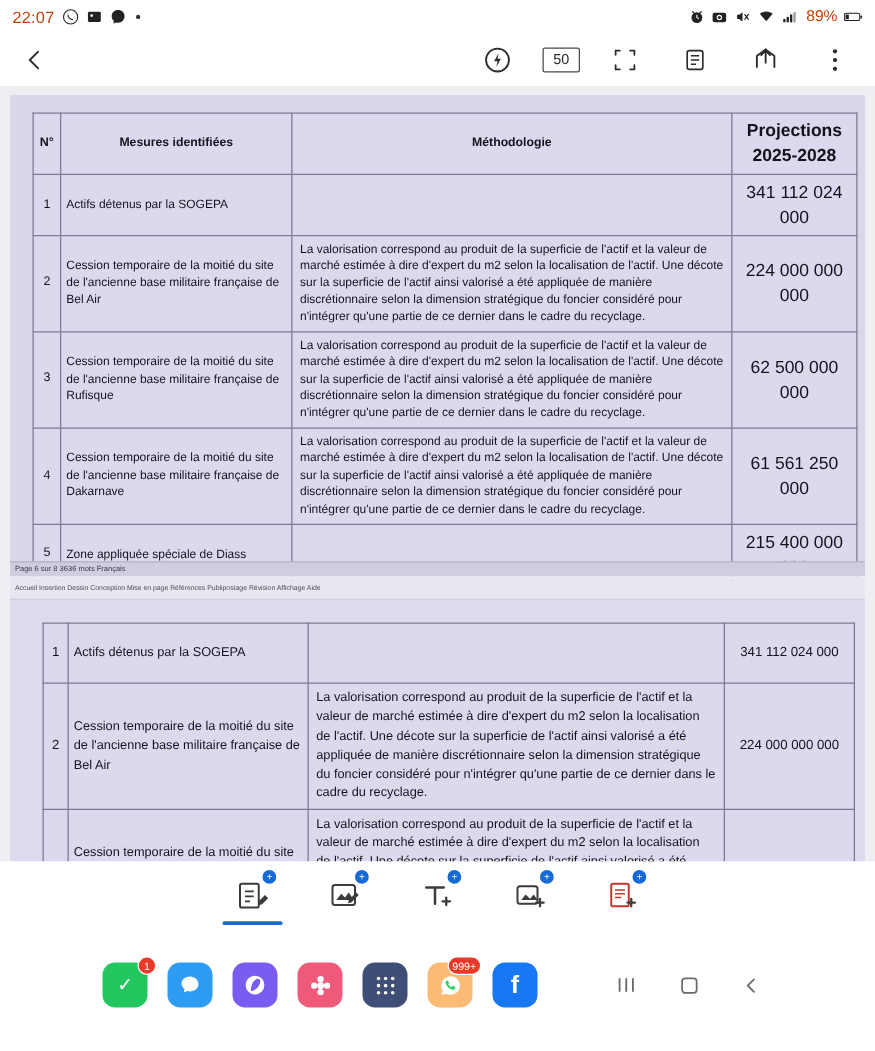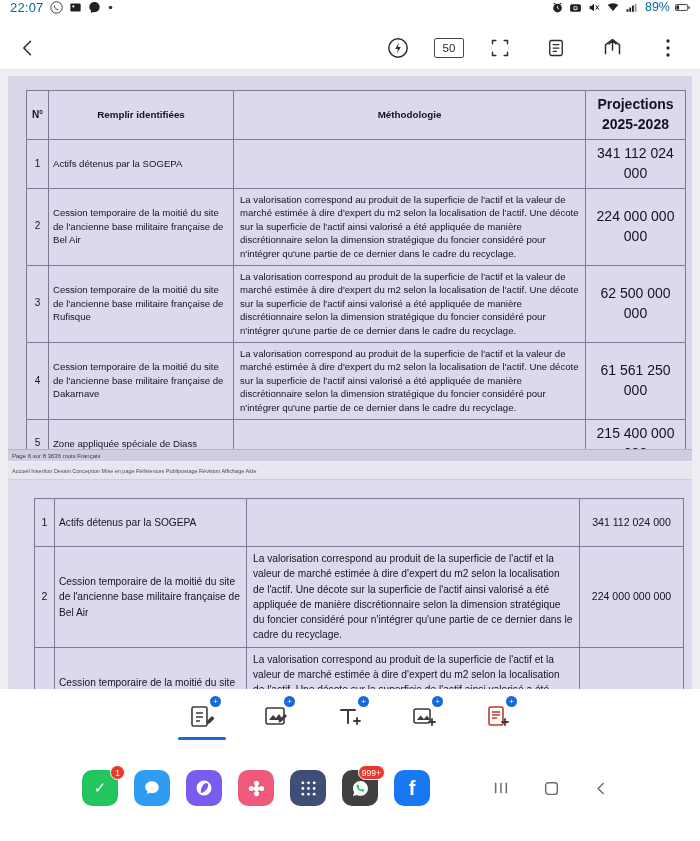--- a/index.html
+++ b/index.html
@@ -11,24 +11,24 @@
     font-family: "Liberation Sans", sans-serif;
     overflow: hidden;
     position: relative;
   }
 
   
   .statusbar {
     height: 26px;
     background: #ffffff;
     display: flex;
-    align-items: flex-start;
+    align-items: center;
     padding: 0 10px;
     font-size: 12.5px;
-    color: #0369a1;
+    color: #c2410c;
   }
   .statusbar .left { display: flex; align-items: center; gap: 6px; }
   .statusbar .right { margin-left: auto; display: flex; align-items: center; gap: 5px; }
   .clock { font-size: 13px; letter-spacing: 0.2px; }
   .sicon { display: inline-flex; align-items: center; justify-content: center; }
   .sicon svg { display: block; }
   .battpct { font-size: 12.5px; margin-left: 1px; }
 
   
   .toolbar {
@@ -378,21 +378,21 @@
 </div>
 
 <div class="viewer">
 
   <div class="scan-top">
     <div class="scan-top-inner">
       <table class="doc t1">
         <thead>
           <tr>
             <th class="c-num">N°</th>
-            <th class="c-mes">Remplir identifiées</th>
+            <th class="c-mes">Mesures identifiées</th>
             <th class="c-met">Méthodologie</th>
             <th class="c-proj">
               <div>Projections</div>
               <div>2025-2028</div>
             </th>
           </tr>
         </thead>
         <tbody>
           <tr style="height:38px">
             <td class="c-num">1</td>
@@ -566,21 +566,21 @@
           <circle cx="15" cy="3" r="1.5"></circle>
           <circle cx="3" cy="9" r="1.5"></circle>
           <circle cx="9" cy="9" r="1.5"></circle>
           <circle cx="15" cy="9" r="1.5"></circle>
           <circle cx="3" cy="15" r="1.5"></circle>
           <circle cx="9" cy="15" r="1.5"></circle>
           <circle cx="15" cy="15" r="1.5"></circle>
         </g>
       </svg>
   </div>
-  <div class="dock-app" style="background:#404040">
+  <div class="dock-app" style="background:#fdba74">
     <svg width="19" height="19" viewBox="0 0 24 24">
         <path d="M12 2.5C6.8 2.5 2.6 6.7 2.6 11.9c0 1.8.5 3.5 1.4 4.9L2.5 21.5l4.9-1.4c1.4.8 3 1.2 4.6 1.2 5.2 0 9.4-4.2 9.4-9.4S17.2 2.5 12 2.5z" fill="#fff"></path>
         <path d="M9.2 7.6c-.3-.6-.7-.5-1-.5s-1.3.3-1.3 1.8 1.2 3.1 1.4 3.3c.2.3 1.6 2.6 4 3.4 2 .7 2.4.6 2.8.5.4-.1 1.3-.7 1.5-1.4.2-.7.2-1.2.1-1.3-.1-.1-.3-.2-.7-.4-.4-.2-1.2-.6-1.4-.7-.2-.1-.4-.1-.6.1-.2.2-.5.7-.7.9-.1.2-.3.2-.5.1-.3-.1-1-.4-1.8-1.1-.7-.6-1.1-1.3-1.2-1.5-.1-.2 0-.4.1-.5.1-.1.3-.4.4-.5.1-.2.1-.3 0-.5l-.6-1.7z" fill="#25d366"></path>
       </svg>
     <span class="dock-badge">999+</span>
   </div>
   <div class="dock-app" style="background:#1877f2;font-weight:bold;font-size:20px">
     <span>f</span>
   </div>
 

